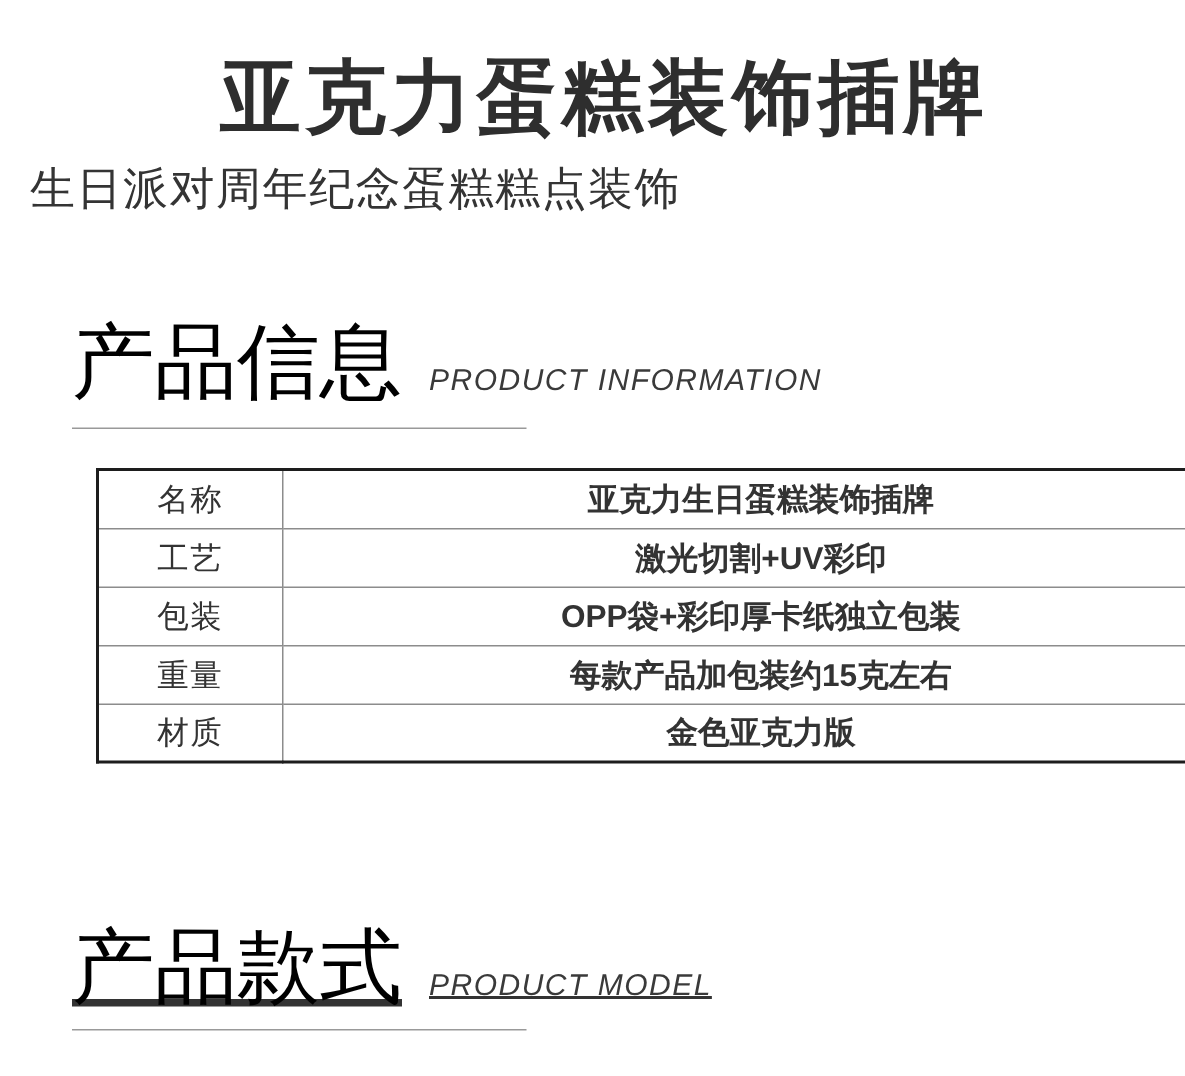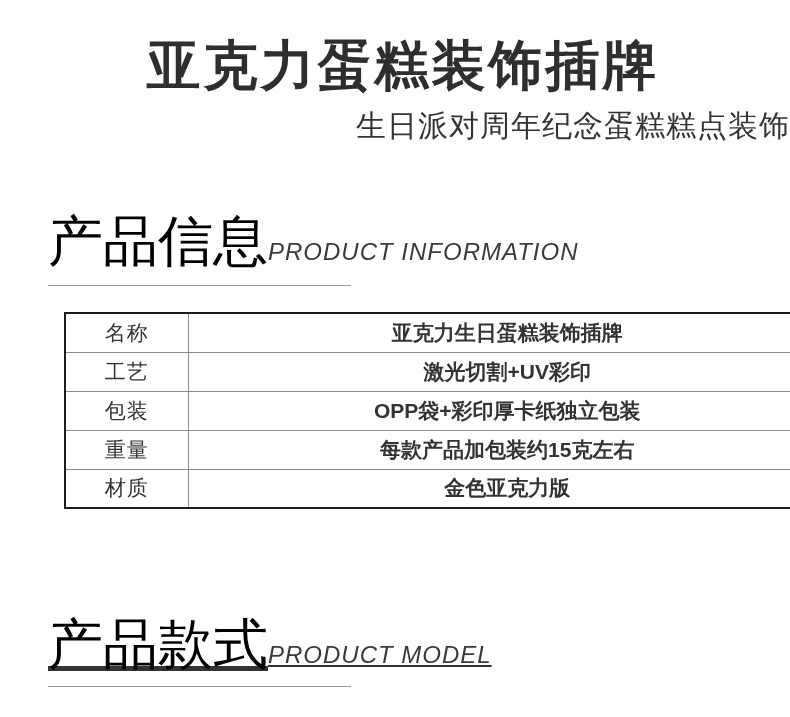--- a/index.html
+++ b/index.html
@@ -29,21 +29,21 @@
     font-size:54px;
     font-weight:900;
     letter-spacing:3px;
     color:#2e2e2e;
     line-height:1.1;
     padding-left:16px;
   }
   .sub-title{
     position:absolute;
     top:106px; left:0; right:0;
-    text-align:right;
+    text-align:left;
     font-size:30px;
     font-weight:400;
     letter-spacing:1px;
     color:#343434;
     padding-left:20px;
   }
   
   .section-header{
     position:absolute;
     left:48px;
@@ -51,25 +51,26 @@
     align-items:flex-end;
   }
   .section-header .zh{
     font-size:55px;
     font-weight:200;
     color:#000000;
     line-height:1.0;
     letter-spacing:0px;
   }
   .section-header .en{
-    font-size:24px;
+    font-size:20px;
     font-style:italic;
     font-weight:300;
     color:#3a3a3a;
     letter-spacing:1px;
+    margin-left:18px;
     padding-bottom:3px;
     white-space:nowrap;
     text-align:center;
   }
   .section-underline{
     position:absolute;
     left:48px;
     width:303px;
     height:1px;
     background:var(--underline);

